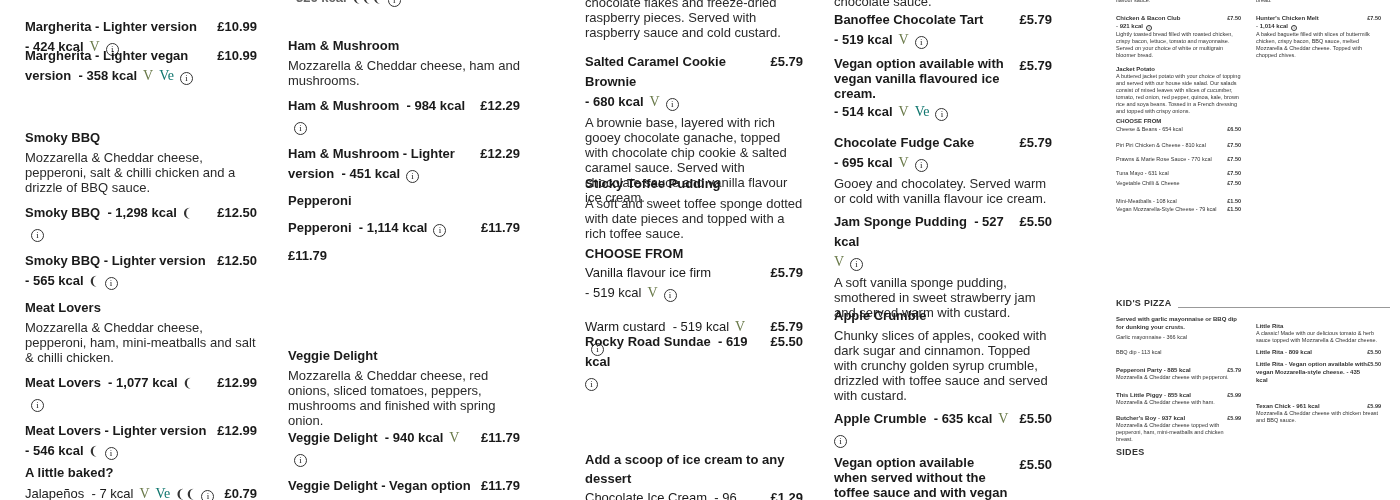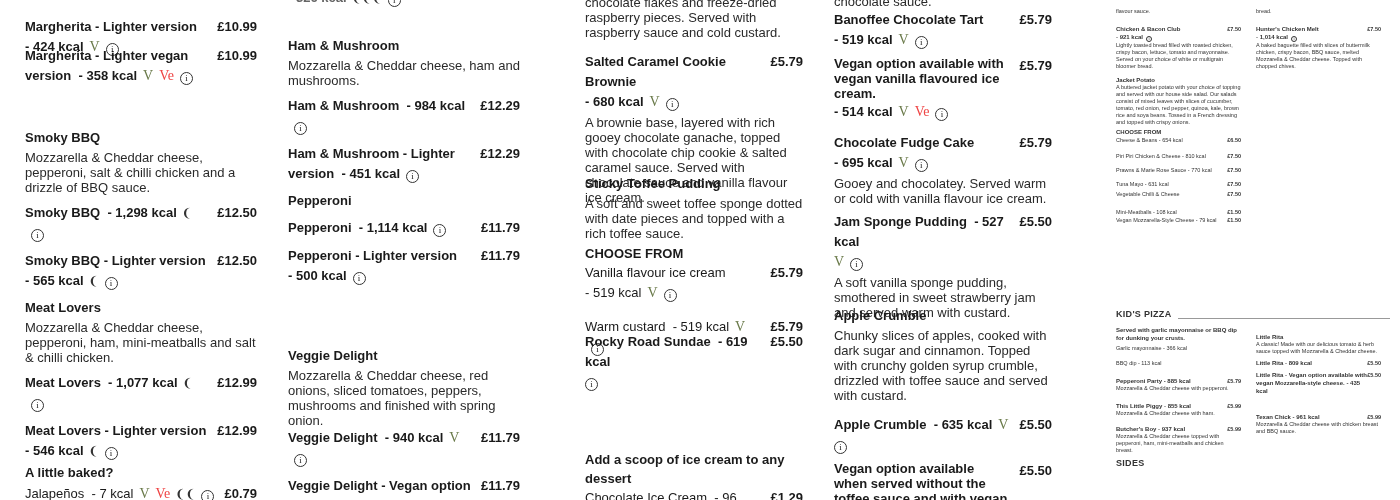--- a/index.html
+++ b/index.html
@@ -7,26 +7,26 @@
   body { font-family: "Liberation Sans", "DejaVu Sans", sans-serif; color: #1a1a1a; position: relative; }
   .col { position: absolute; top: 0; }
   .item { position: absolute; left: 0; right: 0; }
   .name { font-weight: bold; font-size: 13px; line-height: 19px; color: #1b1b1b; }
   .desc { font-size: 13px; line-height: 15px; color: #2a2a2a; margin-top: 3px; }
   .row { display: flex; justify-content: space-between; align-items: flex-start; }
   .row .left { flex: 1; font-size: 13px; line-height: 20px; padding-right: 10px; }
   .row .left.bold { font-weight: bold; }
   .row .price { font-weight: bold; font-size: 13px; line-height: 20px; white-space: nowrap; }
   .badge { font-family: "Liberation Serif", "DejaVu Serif", serif; font-size: 14px; color: #6a7a4a; margin-left: 6px; font-weight: normal; }
-  .badge.ve { color: #ef4444; }
+  .badge.ve { color: #0f766e; }
   .chilli { display: inline-block; margin-left: 5px; font-size: 12px; color: #333; font-weight: bold; }
   .info { display: inline-block; width: 13px; height: 13px; border: 1.3px solid #333; border-radius: 50%; font-size: 9px; line-height: 11px; text-align: center; vertical-align: -1px; margin-left: 6px; font-weight: normal; font-family: "Liberation Serif", serif; color: #222; }
   .choose { font-weight: bold; font-size: 13px; line-height: 18px; }
   
-  .mini { position: absolute; left: 1110px; top: 11px; width: 290px; height: 393px; font-size: 5.5px; line-height: 7px; color: #333; }
+  .mini { position: absolute; left: 1110px; top: 0; width: 290px; height: 393px; font-size: 5.5px; line-height: 7px; color: #333; }
   .mini .mcol { position: absolute; top: 0; width: 125px; }
   .mini .mname { font-weight: bold; font-size: 6px; line-height: 8px; }
   .mini .mrow { display: flex; justify-content: space-between; font-size: 5.5px; line-height: 8px; }
   .mini .mrow .p { font-weight: bold; }
   .mini .mhead { font-weight: bold; font-size: 9px; letter-spacing: 0.3px; }
   .mini .mline { position: absolute; height: 1px; background: #999; }
   .mini .info { width: 6px; height: 6px; border-width: 0.8px; font-size: 4px; line-height: 4px; margin-left: 3px; }
 </style>
 </head>
 <body>
@@ -100,21 +100,20 @@
       </div>
   </div>
 
   <div class="item" style="top:191px">
     <div class="name">Pepperoni</div>
     <div class="row" style="margin-top:8px">
         <div class="left bold"><span>Pepperoni</span>&nbsp;&nbsp;<span>- 1,114 kcal</span><span class="info">i</span></div>
         <div class="price">£11.79</div>
       </div>
     <div class="row" style="margin-top:8px">
-        <div class="left bold"><span>Pepperoni - Lighter version</span><br><span>- 500 kcal</span><span class="info">i</span></div>
         <div class="price">£11.79</div>
       </div>
   </div>
 
   <div class="item" style="top:346px">
     <div class="name">Veggie Delight</div>
     <div class="desc">Mozzarella &amp; Cheddar cheese, red onions, sliced tomatoes, peppers, mushrooms and finished with spring onion.</div>
     <div class="row" style="">
         <div class="left bold"><span>Veggie Delight</span>&nbsp;&nbsp;<span>- 940 kcal</span><span class="badge">V</span><span class="info">i</span></div>
         <div class="price">£11.79</div>
@@ -137,21 +136,21 @@
         <div class="price">£5.79</div>
       </div>
     <div class="desc">A brownie base, layered with rich gooey chocolate ganache, topped with chocolate chip cookie &amp; salted caramel sauce. Served with chocolate sauce and vanilla flavour ice cream.</div>
   </div>
 
   <div class="item" style="top:174px">
     <div class="name">Sticky Toffee Pudding</div>
     <div class="desc">A soft and sweet toffee sponge dotted with date pieces and topped with a rich toffee sauce.</div>
     <div class="choose" style="margin-top:4px">CHOOSE FROM</div>
     <div class="row">
-        <div class="left"><span>Vanilla flavour ice cream</span><br><span>- 519 kcal</span><span class="badge">V</span><span class="info">i</span></div>
+        <div class="left"><span>Vanilla flavour ice firm</span><br><span>- 519 kcal</span><span class="badge">V</span><span class="info">i</span></div>
         <div class="price">£5.79</div>
       </div>
     <div class="row" style="margin-top:14px">
         <div class="left"><span>Warm custard</span>&nbsp;&nbsp;<span>- 519 kcal</span><span class="badge">V</span><span class="info">i</span></div>
         <div class="price">£5.79</div>
       </div>
   </div>
 
   <div class="item" style="top:332px">
     <div class="row">
@@ -200,21 +199,21 @@
     <div class="row">
         <div class="left bold"><span>Jam Sponge Pudding</span>&nbsp;&nbsp;<span>- 527 kcal</span><br><span class="badge" style="margin-left:0">V</span><span class="info">i</span></div>
         <div class="price">£5.50</div>
       </div>
     <div class="desc">A soft vanilla sponge pudding, smothered in sweet strawberry jam and served warm with custard.</div>
   </div>
 
   <div class="item" style="top:306px">
     <div class="name">Apple Crumble</div>
     <div class="desc">Chunky slices of apples, cooked with dark sugar and cinnamon. Topped with crunchy golden syrup crumble, drizzled with toffee sauce and served with custard.</div>
-    <div class="row" style="margin-top:12px">
+    <div class="row" style="margin-top:6px">
         <div class="left bold"><span>Apple Crumble</span>&nbsp;&nbsp;<span>- 635 kcal</span><span class="badge">V</span><br><span class="info" style="margin-left:0">i</span></div>
         <div class="price">£5.50</div>
       </div>
     <div class="row" style="margin-top:6px">
         <div class="left bold" style="line-height:15px"><span>Vegan option available when served without the toffee sauce and with vegan vanilla flavoured ice cream.</span>&nbsp;&nbsp;</div>
         <div class="price">£5.50</div>
       </div>
   </div>
 </div>
 

